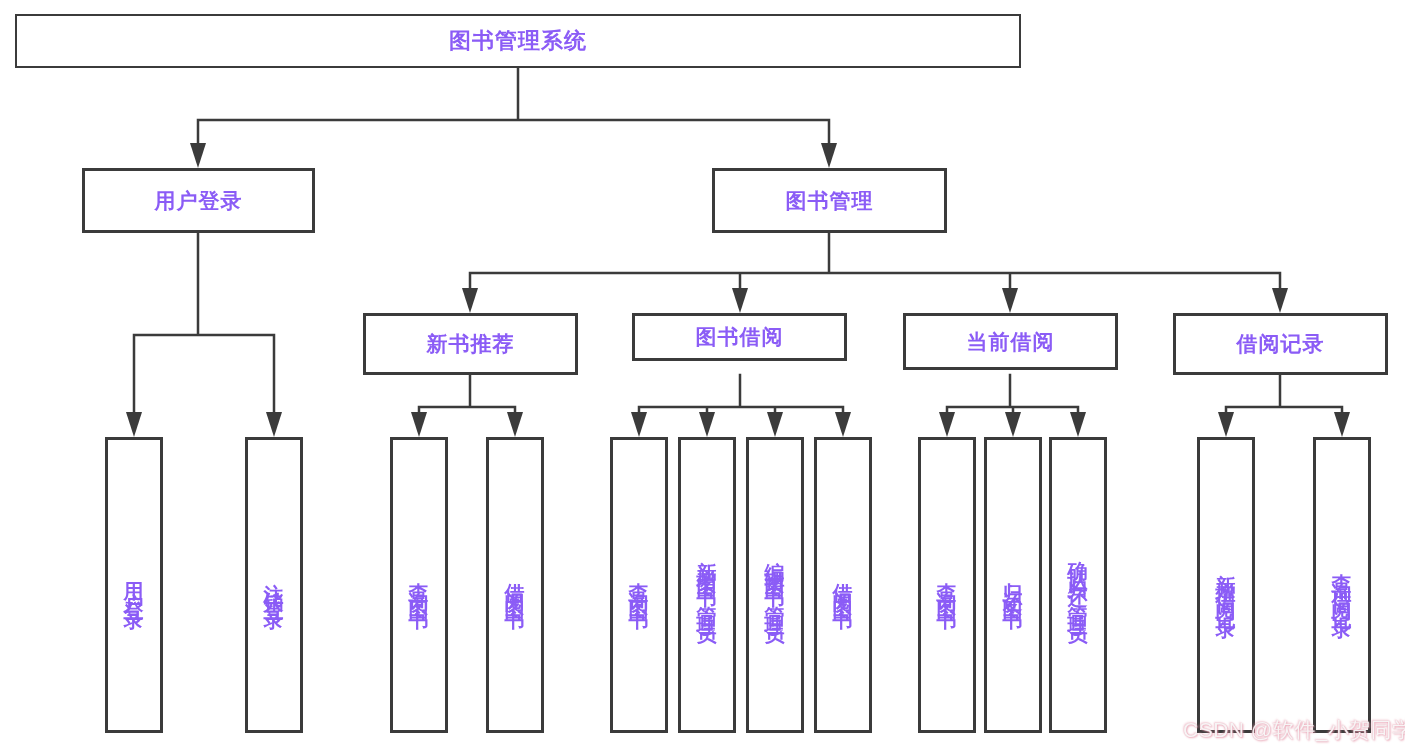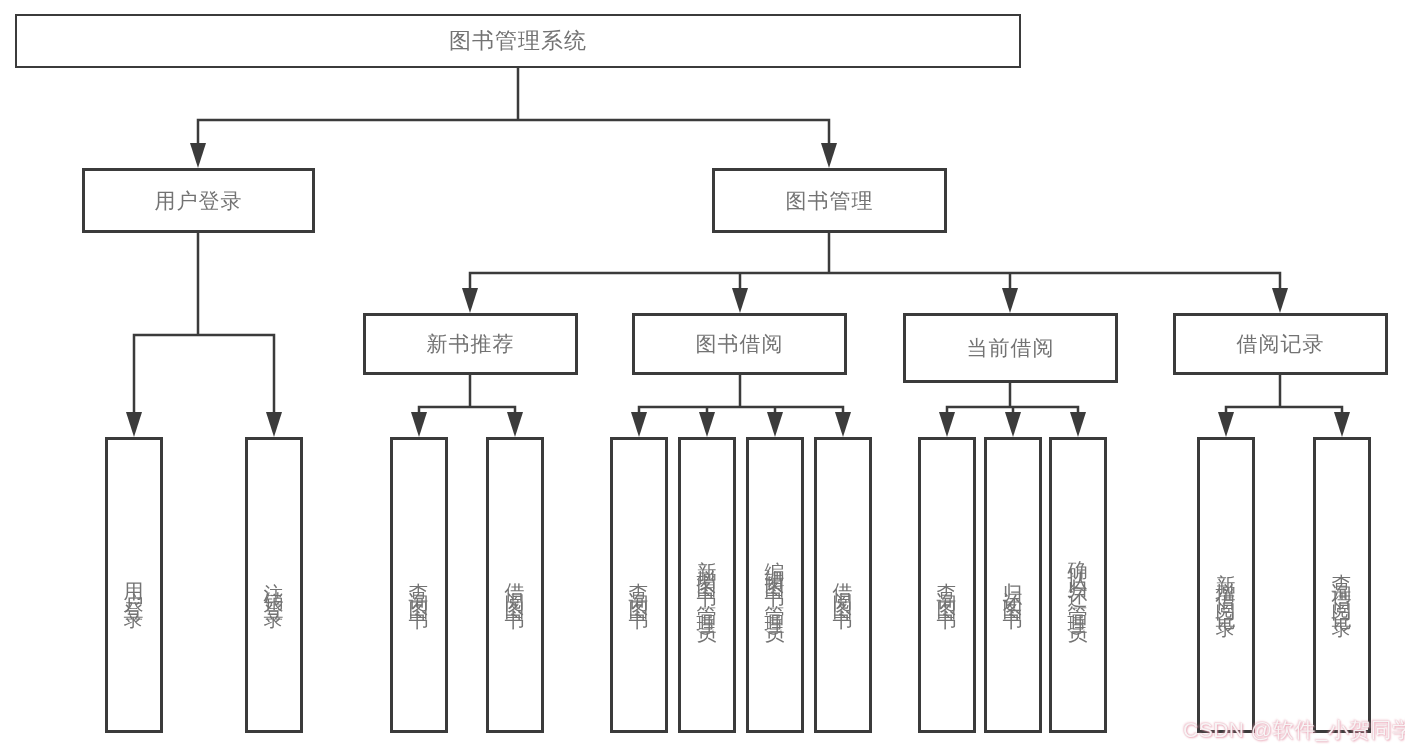--- a/index.html
+++ b/index.html
@@ -29,21 +29,22 @@
     position: absolute;
     background: #ffffff;
     border: 3px solid #3b3b3b;
     box-sizing: border-box;
     display: flex;
     align-items: center;
     justify-content: center;
     text-align: center;
     font-size: 21px;
     letter-spacing: 1px;
-    color: #737373;
+    color: #8b5cf6;
+    font-weight: bold;
   }
   .box.root { border-width: 2px; font-size: 22px; }
   .box.leaf { width: 58px; height: 296px; top: 437px; }
   .box.leaf .vtext {
     writing-mode: vertical-rl;
     text-orientation: mixed;
     font-size: 20px;
     line-height: 1;
     letter-spacing: 9px;
     white-space: nowrap;
@@ -109,24 +110,24 @@
   <div class="box" style="left:82px; top:168px; width:233px; height:65px;">
     <span>用户登录</span>
   </div>
   <div class="box" style="left:712px; top:168px; width:235px; height:65px;text-align:center;">
     <span>图书管理</span>
   </div>
 
   <div class="box" style="left:363px; top:313px; width:215px; height:62px;align-items:center;">
     <span>新书推荐</span>
   </div>
-  <div class="box" style="left:632px; top:313px; width:215px; height:62px;">
+  <div class="box" style="left:632px; top:313px; width:215px; height:48px;">
     <span>图书借阅</span>
   </div>
-  <div class="box" style="left:903px; top:313px; width:215px; height:70px;">
+  <div class="box" style="left:903px; top:313px; width:215px; height:57px;">
     <span>当前借阅</span>
   </div>
   <div class="box" style="left:1173px; top:313px; width:215px; height:62px;text-align:center;">
     <span>借阅记录</span>
   </div>
 
   <div class="box leaf" style="left:105px;">
     <span class="vtext">用户登录</span>
   </div>
   <div class="box leaf" style="left:245px;">

